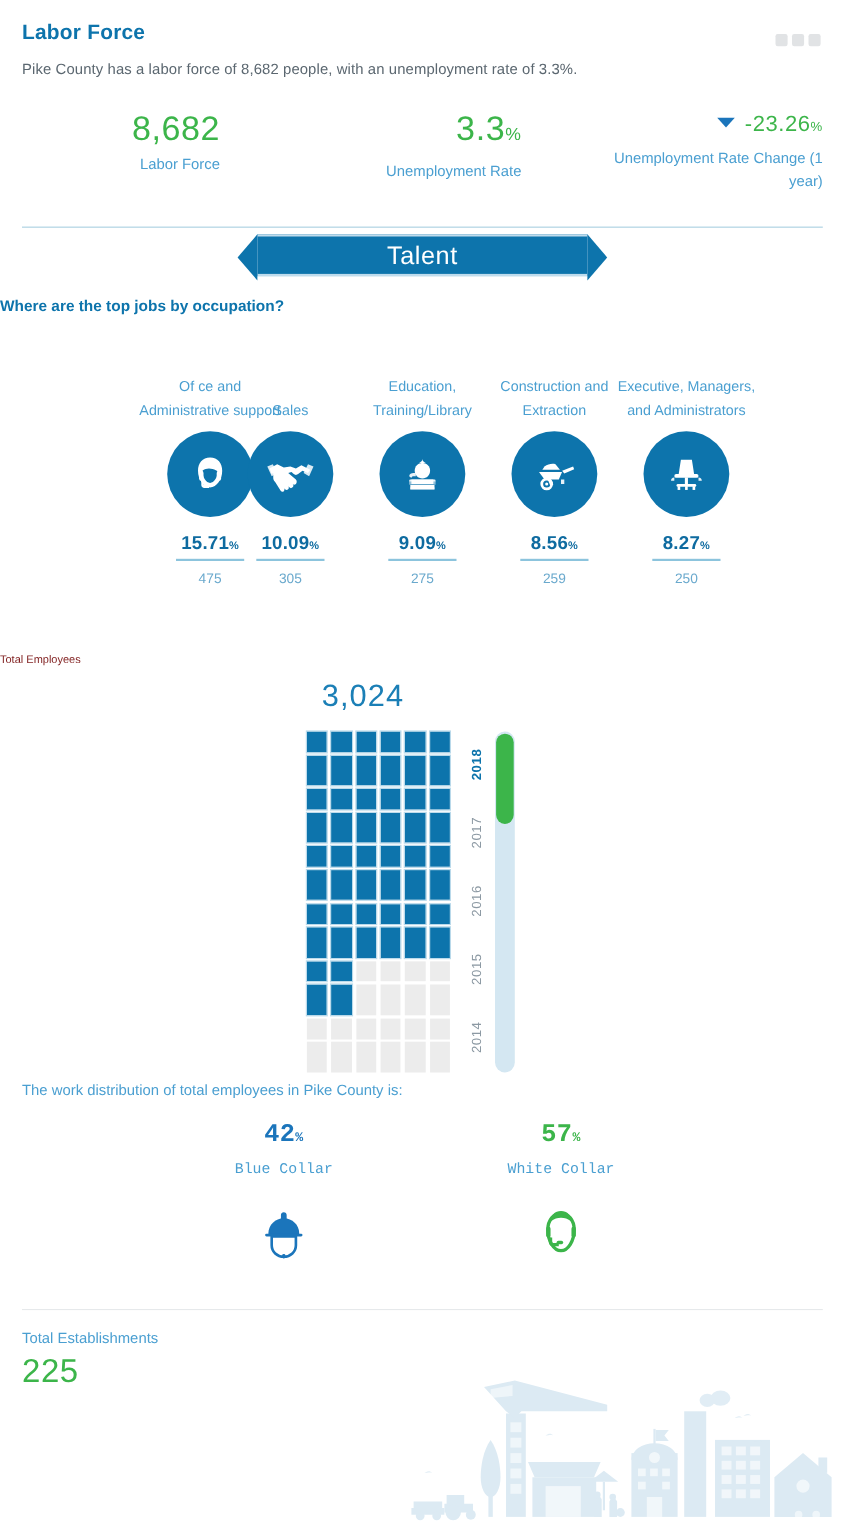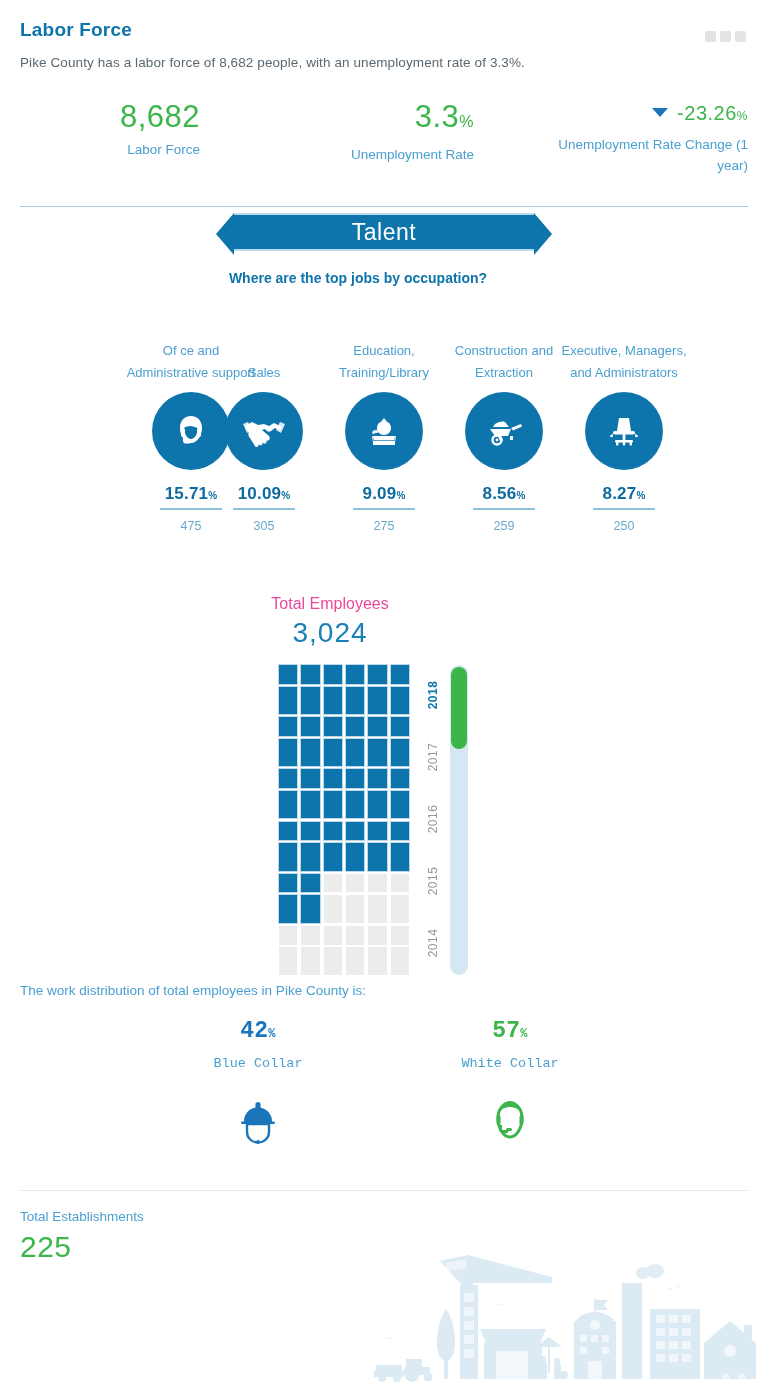--- a/index.html
+++ b/index.html
@@ -64,21 +64,21 @@
     border-top:2px solid #bfdced; border-bottom:2px solid #bfdced;
   }
   .banner:before, .banner:after {
     content:""; position:absolute; top:-2px;
     border-top:21px solid transparent; border-bottom:21px solid transparent;
   }
   .banner:before { left:-18px; border-right:18px solid #0d74ac; }
   .banner:after  { right:-18px; border-left:18px solid #0d74ac; }
 
   .section-q {
-    position:absolute; left:0; top:270px; width:716px; text-align:center;
+    position:absolute; left:0; top:270px; width:716px; 
     font-size:14px; font-weight:bold; color:#0d74ac;
   }
 
   
   .occs { position:absolute; left:0; top:318px; width:768px; height:230px; }
   .occ { position:absolute; width:130px; text-align:center; }
   .occ .name {
     font-size:13px; color:#4a9fd1; line-height:22px; min-height:66px;
     display:flex; flex-direction:column; justify-content:flex-end;
   }
@@ -94,22 +94,22 @@
   .occ .pct .s { font-size:10px; font-weight:bold; }
   .occ .bar { width:62px; height:2px; background:#8cc4dd; margin:4px auto 0; }
   .occ .count { margin-top:9px; font-size:12.5px; color:#6aa9cd; }
   #occ0 { left:79px;margin-left:47px;  }
   #occ1 { left:199px; }
   #occ2 { left:319px; }
   #occ3 { left:439px; }
   #occ4 { left:559px; }
 
   
-  .te-lbl { position:absolute; left:0; top:595px; width:660px; text-align:center;
-            font-size:16px; color:#ec4899; }
+  .te-lbl { position:absolute; left:0; top:595px; width:660px; text-align:left;
+            font-size:10px; color:#7f1d1d; }
   .te-val { position:absolute; left:0; top:617px; width:660px; text-align:center;
             font-size:28px; color:#1b7fb6; letter-spacing:1px; }
 
   .waffle { position:absolute; left:279px; top:665px; width:130px; height:310px;
             display:grid; grid-template-columns:repeat(6,1fr); grid-template-rows:repeat(6,1fr);
             gap:3px 4px; }
   .pers { position:relative; width:100%; height:100%; }
   .pers .head { position:absolute; left:0; top:0; width:100%; height:38%;
                 background:#ececec; }
   .pers .body { position:absolute; left:0; top:44%; width:100%; height:56%;

